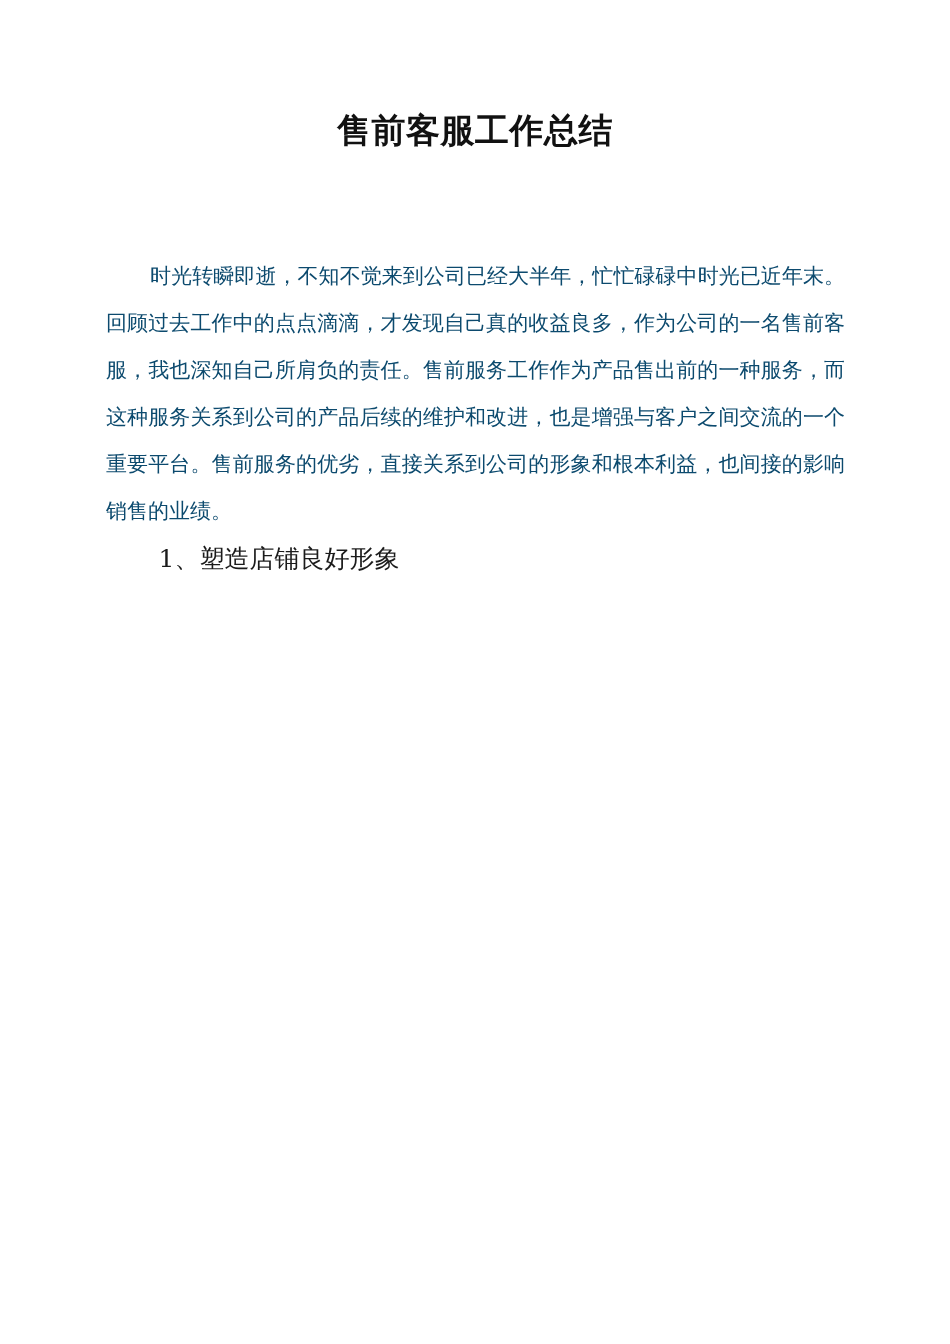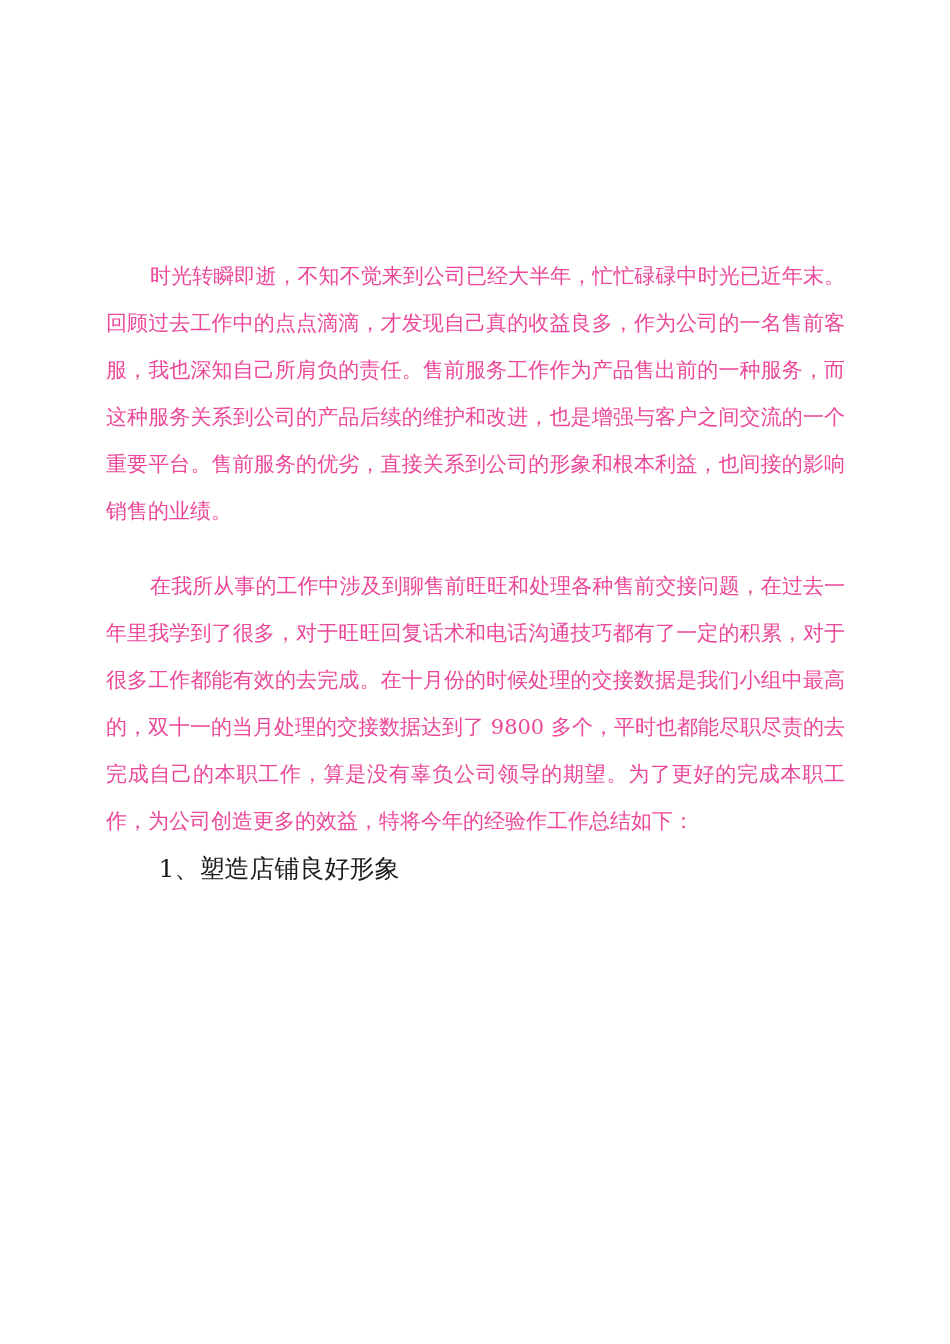--- a/index.html
+++ b/index.html
@@ -45,21 +45,21 @@
     top: 253px;
     left: 106px;
     width: 739px;
   }
 
   .para {
     font-size: 21px;
     line-height: 47px;
     text-align: justify;
     text-justify: inter-character;
-    color: #ec4899;
+    color: #0c4a6e;
     margin: 0;
     word-break: break-all;
   }
 
   .para.indent {
     text-indent: 2.1em;
   }
 
   
   .gap-para { margin-top: 28px; }
@@ -76,25 +76,25 @@
 
   .num {
     font-family: "DejaVu Serif", "Liberation Serif", serif;
   }
 </style>
 </head>
 <body>
 
 <div class="page">
 
+  <div class="doc-title">售前客服工作总结</div>
 
   <div class="body-col">
 
     <p class="para indent">时光转瞬即逝，不知不觉来到公司已经大半年，忙忙碌碌中时光已近年末。 回顾过去工作中的点点滴滴，才发现自己真的收益良多，作为公司的一名售前客 服，我也深知自己所肩负的责任。售前服务工作作为产品售出前的一种服务，而 这种服务关系到公司的产品后续的维护和改进，也是增强与客户之间交流的一个 重要平台。售前服务的优劣，直接关系到公司的形象和根本利益，也间接的影响 销售的业绩。</p>
 
-    <p class="para indent gap-para">在我所从事的工作中涉及到聊售前旺旺和处理各种售前交接问题，在过去一 年里我学到了很多，对于旺旺回复话术和电话沟通技巧都有了一定的积累，对于 很多工作都能有效的去完成。在十月份的时候处理的交接数据是我们小组中最高 的，双十一的当月处理的交接数据达到了 9800 多个，平时也都能尽职尽责的去 完成自己的本职工作，算是没有辜负公司领导的期望。为了更好的完成本职工作，为公司创造更多的效益，特将今年的经验作工作总结如下：</p>
 
     <p class="heading-item gap-heading"><span class="num">1、</span><span>塑造店铺良好形象</span></p>
 
 
   </div>
 
 </div>
 
 </body></html>

